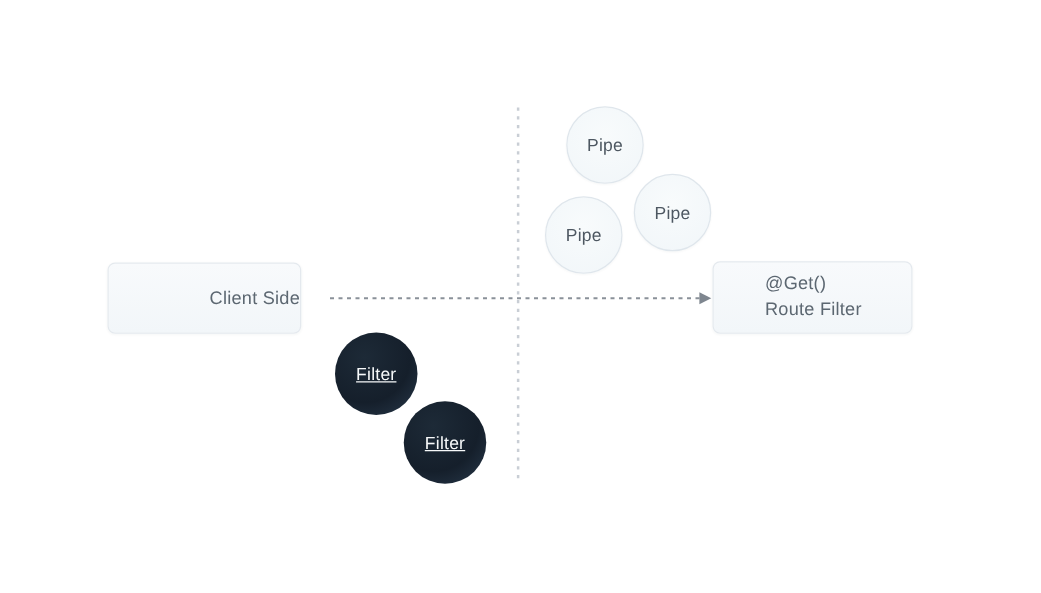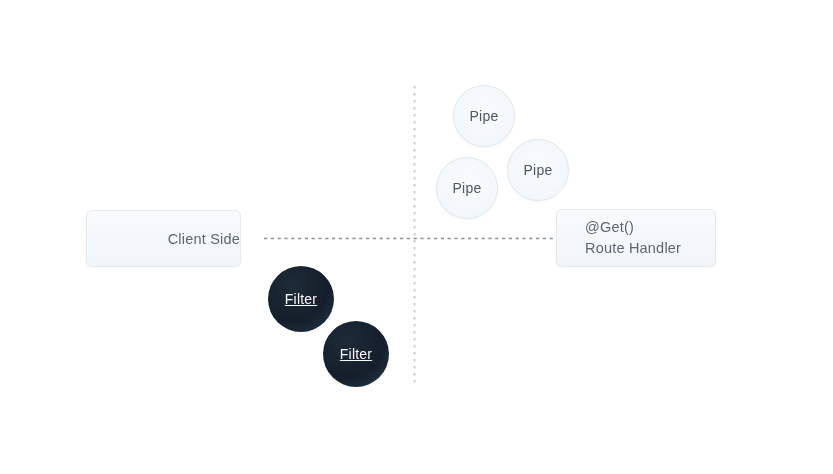--- a/index.html
+++ b/index.html
@@ -36,28 +36,28 @@
   .box-client {
     left: 86px;
     top: 210px;
     width: 155px;
     height: 57px;
     display: flex;
     align-items: center;
     justify-content: flex-end;
   }
   .box-route {
-    left: 556px;
+    left: 570px;
     top: 209px;
     width: 160px;
     height: 58px;
     display: flex;
     flex-direction: column;
     justify-content: center;
-    padding-left: 28px;
+    padding-left: 41px;
     line-height: 21px;
   }
   .circle {
     position: absolute;
     border-radius: 50%;
     display: flex;
     align-items: center;
     justify-content: center;
     font-size: 14px;
     font-weight: 500;
@@ -95,21 +95,21 @@
     <line x1="264" y1="238.5" x2="560" y2="238.5" stroke="#8a9199" stroke-width="1.6" stroke-dasharray="3.2 3.6"></line>
     <path d="M559.5 233.7 L569 238.5 L559.5 243.3 Z" fill="#7e868f"></path>
   </svg>
 
   <div class="box box-client">
     <span>Client Side</span>
   </div>
 
   <div class="box box-route">
     <span>@Get()</span>
-    <span>Route Handler</span>
+    <span>Route Filter</span>
   </div>
 
   <div class="circle circle-pipe pipe-1">
     <span>Pipe</span>
   </div>
   <div class="circle circle-pipe pipe-2">
     <span>Pipe</span>
   </div>
   <div class="circle circle-pipe pipe-3">
     <span>Pipe</span>

